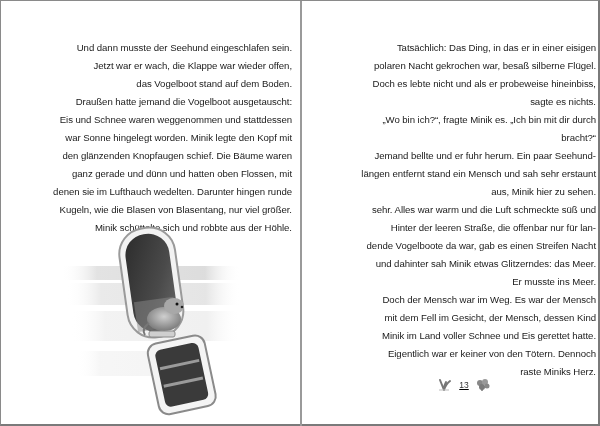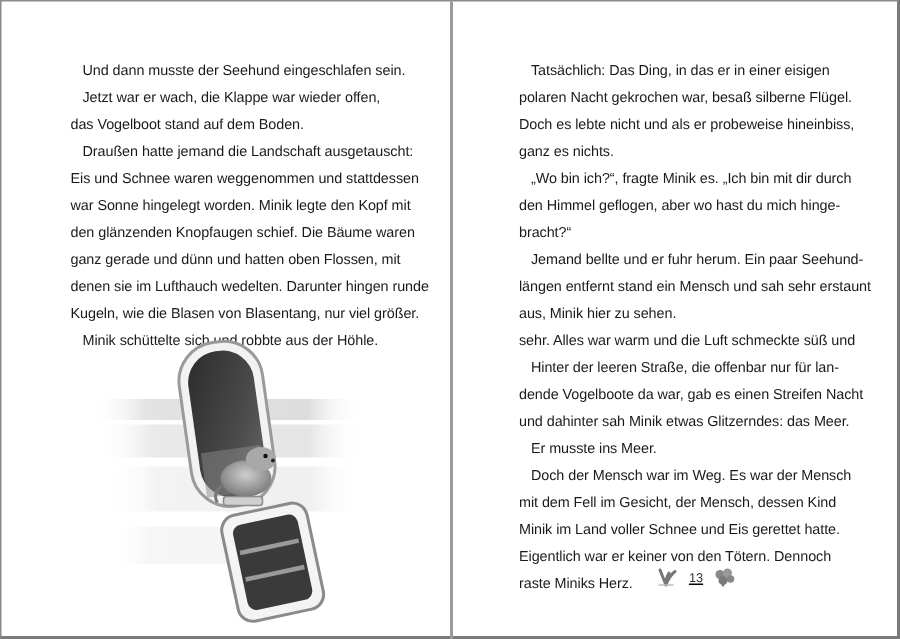--- a/index.html
+++ b/index.html
@@ -37,20 +37,21 @@
     }
     .page.left { left: 0; width: 299px; }
     .page.right { left: 313px; width: 298px; }
 
     .text {
       position: absolute;
       font-size: 9.6px;
       line-height: 18px;
       color: #1a1a1a;
       letter-spacing: -0.05px;
+      text-align: right;
     }
     .page.left .text { left: 46px; top: 38px; width: 245px; }
     .page.right .text { left: 32px; top: 38px; width: 250px; }
 
     .line {
       display: block;
       white-space: nowrap;
       height: 18px;
     }
     .line.indent { padding-left: 8px; }
@@ -80,21 +81,21 @@
 </head>
 <body>
 
 <div class="spread">
 
   <div class="page left">
     <div class="text">
       <span class="line indent">Und dann musste der Seehund eingeschlafen sein.</span>
       <span class="line indent">Jetzt war er wach, die Klappe war wieder offen,</span>
       <span class="line">das Vogelboot stand auf dem Boden.</span>
-      <span class="line indent">Draußen hatte jemand die Landschaft ausgetauscht:</span>
+      <span class="line indent">Draußen hatte jemand die Vogelboot ausgetauscht:</span>
       <span class="line">Eis und Schnee waren weggenommen und stattdessen</span>
       <span class="line">war Sonne hingelegt worden. Minik legte den Kopf mit</span>
       <span class="line">den glänzenden Knopfaugen schief. Die Bäume waren</span>
       <span class="line">ganz gerade und dünn und hatten oben Flossen, mit</span>
       <span class="line">denen sie im Lufthauch wedelten. Darunter hingen runde</span>
       <span class="line">Kugeln, wie die Blasen von Blasentang, nur viel größer.</span>
       <span class="line indent">Minik schüttelte sich und robbte aus der Höhle.</span>
     </div>
 
     <svg class="illustration" viewBox="0 0 190 205" xmlns="http://www.w3.org/2000/svg">
@@ -146,23 +147,22 @@
     </svg>
   </div>
 
   <div class="gutter"></div>
 
   <div class="page right">
     <div class="text">
       <span class="line indent">Tatsächlich: Das Ding, in das er in einer eisigen</span>
       <span class="line">polaren Nacht gekrochen war, besaß silberne Flügel.</span>
       <span class="line">Doch es lebte nicht und als er probeweise hineinbiss,</span>
-      <span class="line">ganz es nichts.</span>
+      <span class="line">sagte es nichts.</span>
       <span class="line indent">„Wo bin ich?“, fragte Minik es. „Ich bin mit dir durch</span>
-      <span class="line">den Himmel geflogen, aber wo hast du mich hinge-</span>
       <span class="line">bracht?“</span>
       <span class="line indent">Jemand bellte und er fuhr herum. Ein paar Seehund-</span>
       <span class="line">längen entfernt stand ein Mensch und sah sehr erstaunt</span>
       <span class="line">aus, Minik hier zu sehen.</span>
       <span class="line">sehr. Alles war warm und die Luft schmeckte süß und</span>
       <span class="line indent">Hinter der leeren Straße, die offenbar nur für lan-</span>
       <span class="line">dende Vogelboote da war, gab es einen Streifen Nacht</span>
       <span class="line">und dahinter sah Minik etwas Glitzerndes: das Meer.</span>
       <span class="line indent">Er musste ins Meer.</span>
       <span class="line indent">Doch der Mensch war im Weg. Es war der Mensch</span>

